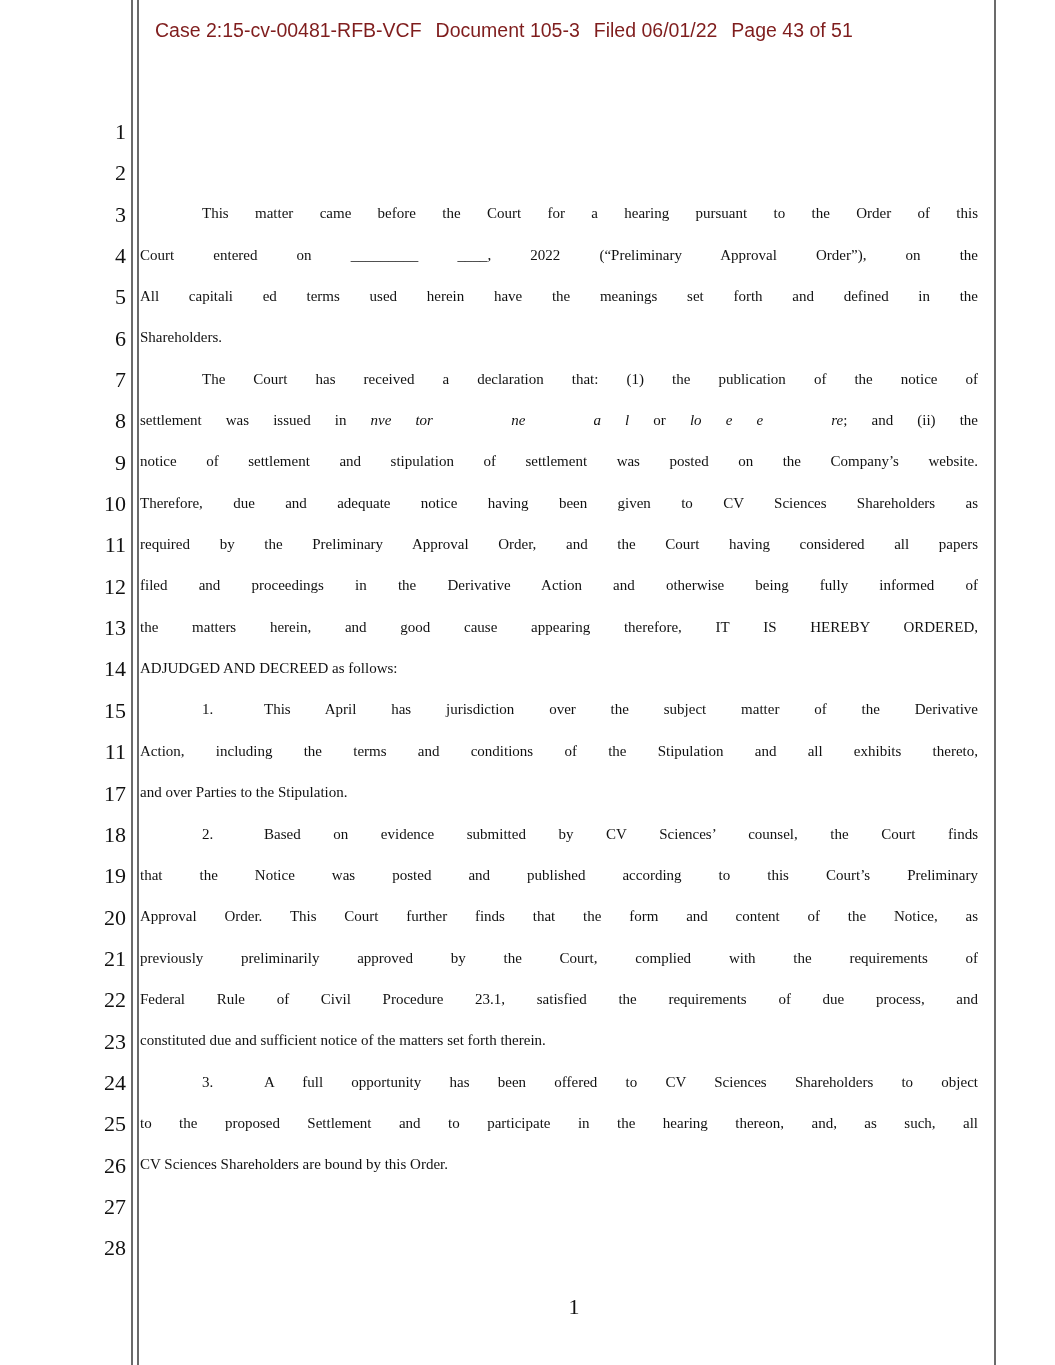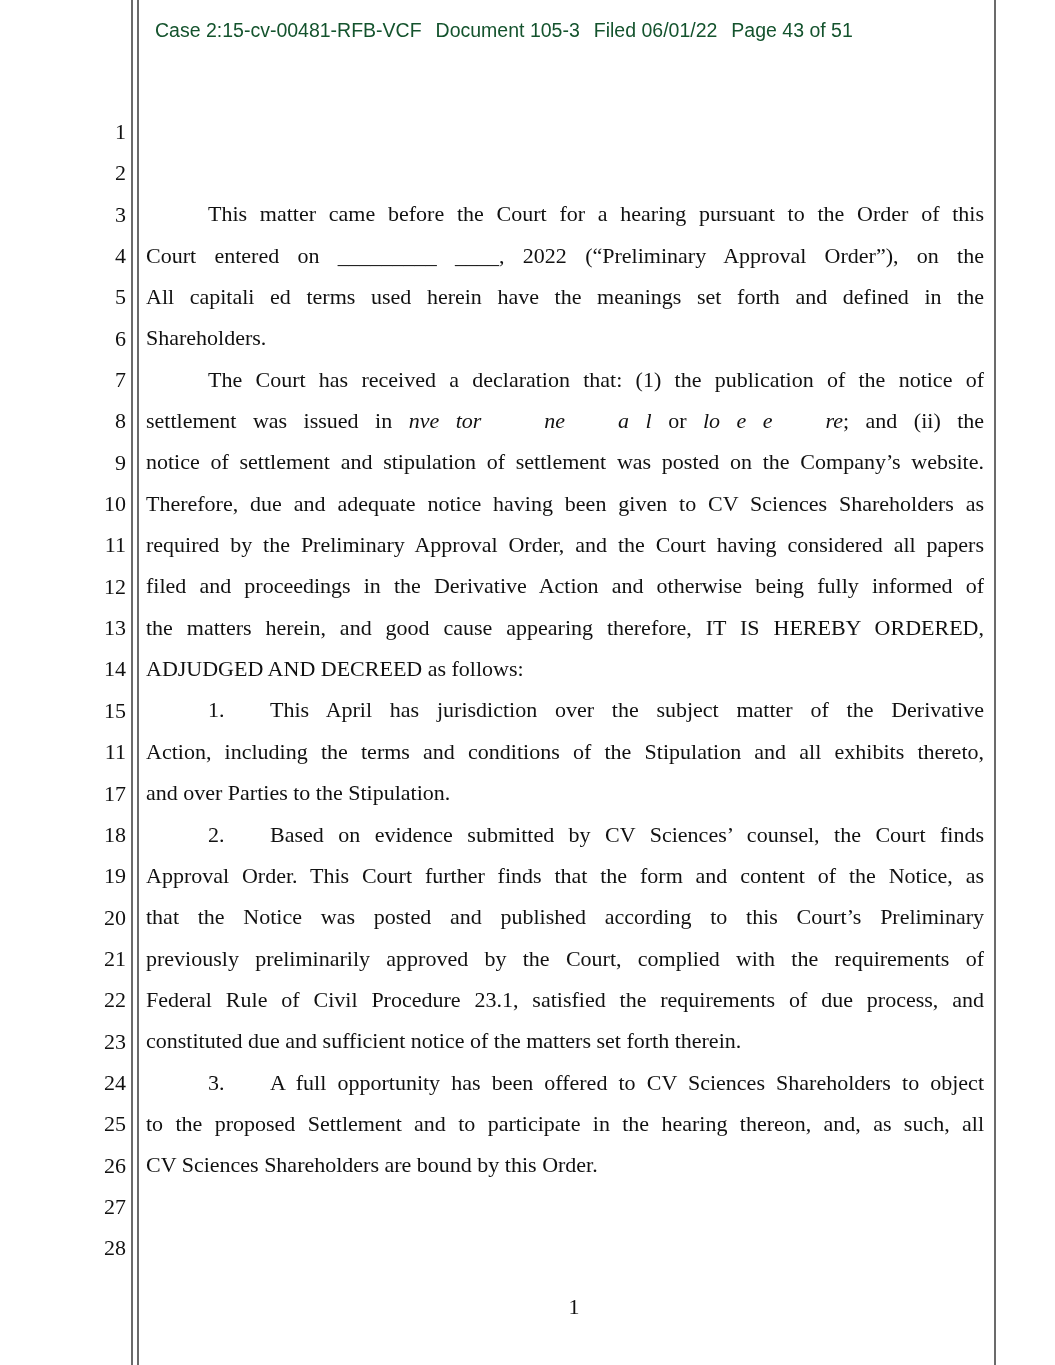--- a/index.html
+++ b/index.html
@@ -3,25 +3,25 @@
 <meta charset="utf-8">
 <style>
   html, body { margin: 0; padding: 0; background: #ffffff; }
   body { width: 1055px; height: 1365px; position: relative; overflow: hidden;
          font-family: "Liberation Serif", serif; color: #111111; }
   .rule { position: absolute; top: 0; height: 1365px; width: 2px; background: #6b6b6b; }
   .rule-l1 { left: 131px; }
   .rule-l2 { left: 137px; }
   .rule-r  { left: 994px; }
   .header { position: absolute; left: 155px; top: 19px; font-family: "Liberation Sans", sans-serif;
-            font-size: 19.5px; color: #14532d; white-space: pre; letter-spacing: 0px; }
+            font-size: 19.5px; color: #7f1d1d; white-space: pre; letter-spacing: 0px; }
   .header span { margin-right: 14px; }
   .linenums { position: absolute; left: 90px; top: 116px; width: 36px; }
   .ln { height: 41.35px; line-height: 32px; font-size: 22px; text-align: right; }
-  .body { position: absolute; left: 146px; top: 152px; width: 838px; font-size: 22px; line-height: 41.35px; }
+  .body { position: absolute; left: 140px; top: 152px; width: 838px; font-size: 15px; line-height: 41.35px; }
   .line { height: 41.35px; white-space: nowrap; text-align: justify; text-align-last: justify; overflow: hidden; }
   .line.last { text-align-last: left; }
   .indent { padding-left: 62px; }
   .num { display: inline-block; width: 62px; }
   .it { font-style: italic; }
   .gap { display: inline-block; }
   .footer { position: absolute; left: 0; width: 1148px; top: 1294px; text-align: center; font-size: 22px; }
 </style>
 </head>
 <body>
@@ -86,22 +86,22 @@
   </div>
 
   <div>
     <div class="line indent"><span class="num">1.</span><span>This April has jurisdiction over the subject matter of the Derivative</span></div>
     <div class="line">Action, including the terms and conditions of the Stipulation and all exhibits thereto,</div>
     <div class="line last">and over Parties to the Stipulation.</div>
   </div>
 
   <div>
     <div class="line indent"><span class="num">2.</span><span>Based on evidence submitted by CV Sciences’ counsel, the Court finds</span></div>
+    <div class="line">that the Notice was posted and published according to this Court’s Preliminary</div>
     <div class="line">Approval Order. This Court further finds that the form and content of the Notice, as</div>
-    <div class="line">that the Notice was posted and published according to this Court’s Preliminary</div>
     <div class="line">previously preliminarily approved by the Court, complied with the requirements of</div>
     <div class="line">Federal Rule of Civil Procedure 23.1, satisfied the requirements of due process, and</div>
     <div class="line last">constituted due and sufficient notice of the matters set forth therein.</div>
   </div>
 
   <div>
     <div class="line indent"><span class="num">3.</span><span>A full opportunity has been offered to CV Sciences Shareholders to object</span></div>
     <div class="line">to the proposed Settlement and to participate in the hearing thereon, and, as such, all</div>
     <div class="line last">CV Sciences Shareholders are bound by this Order.</div>
   </div>

